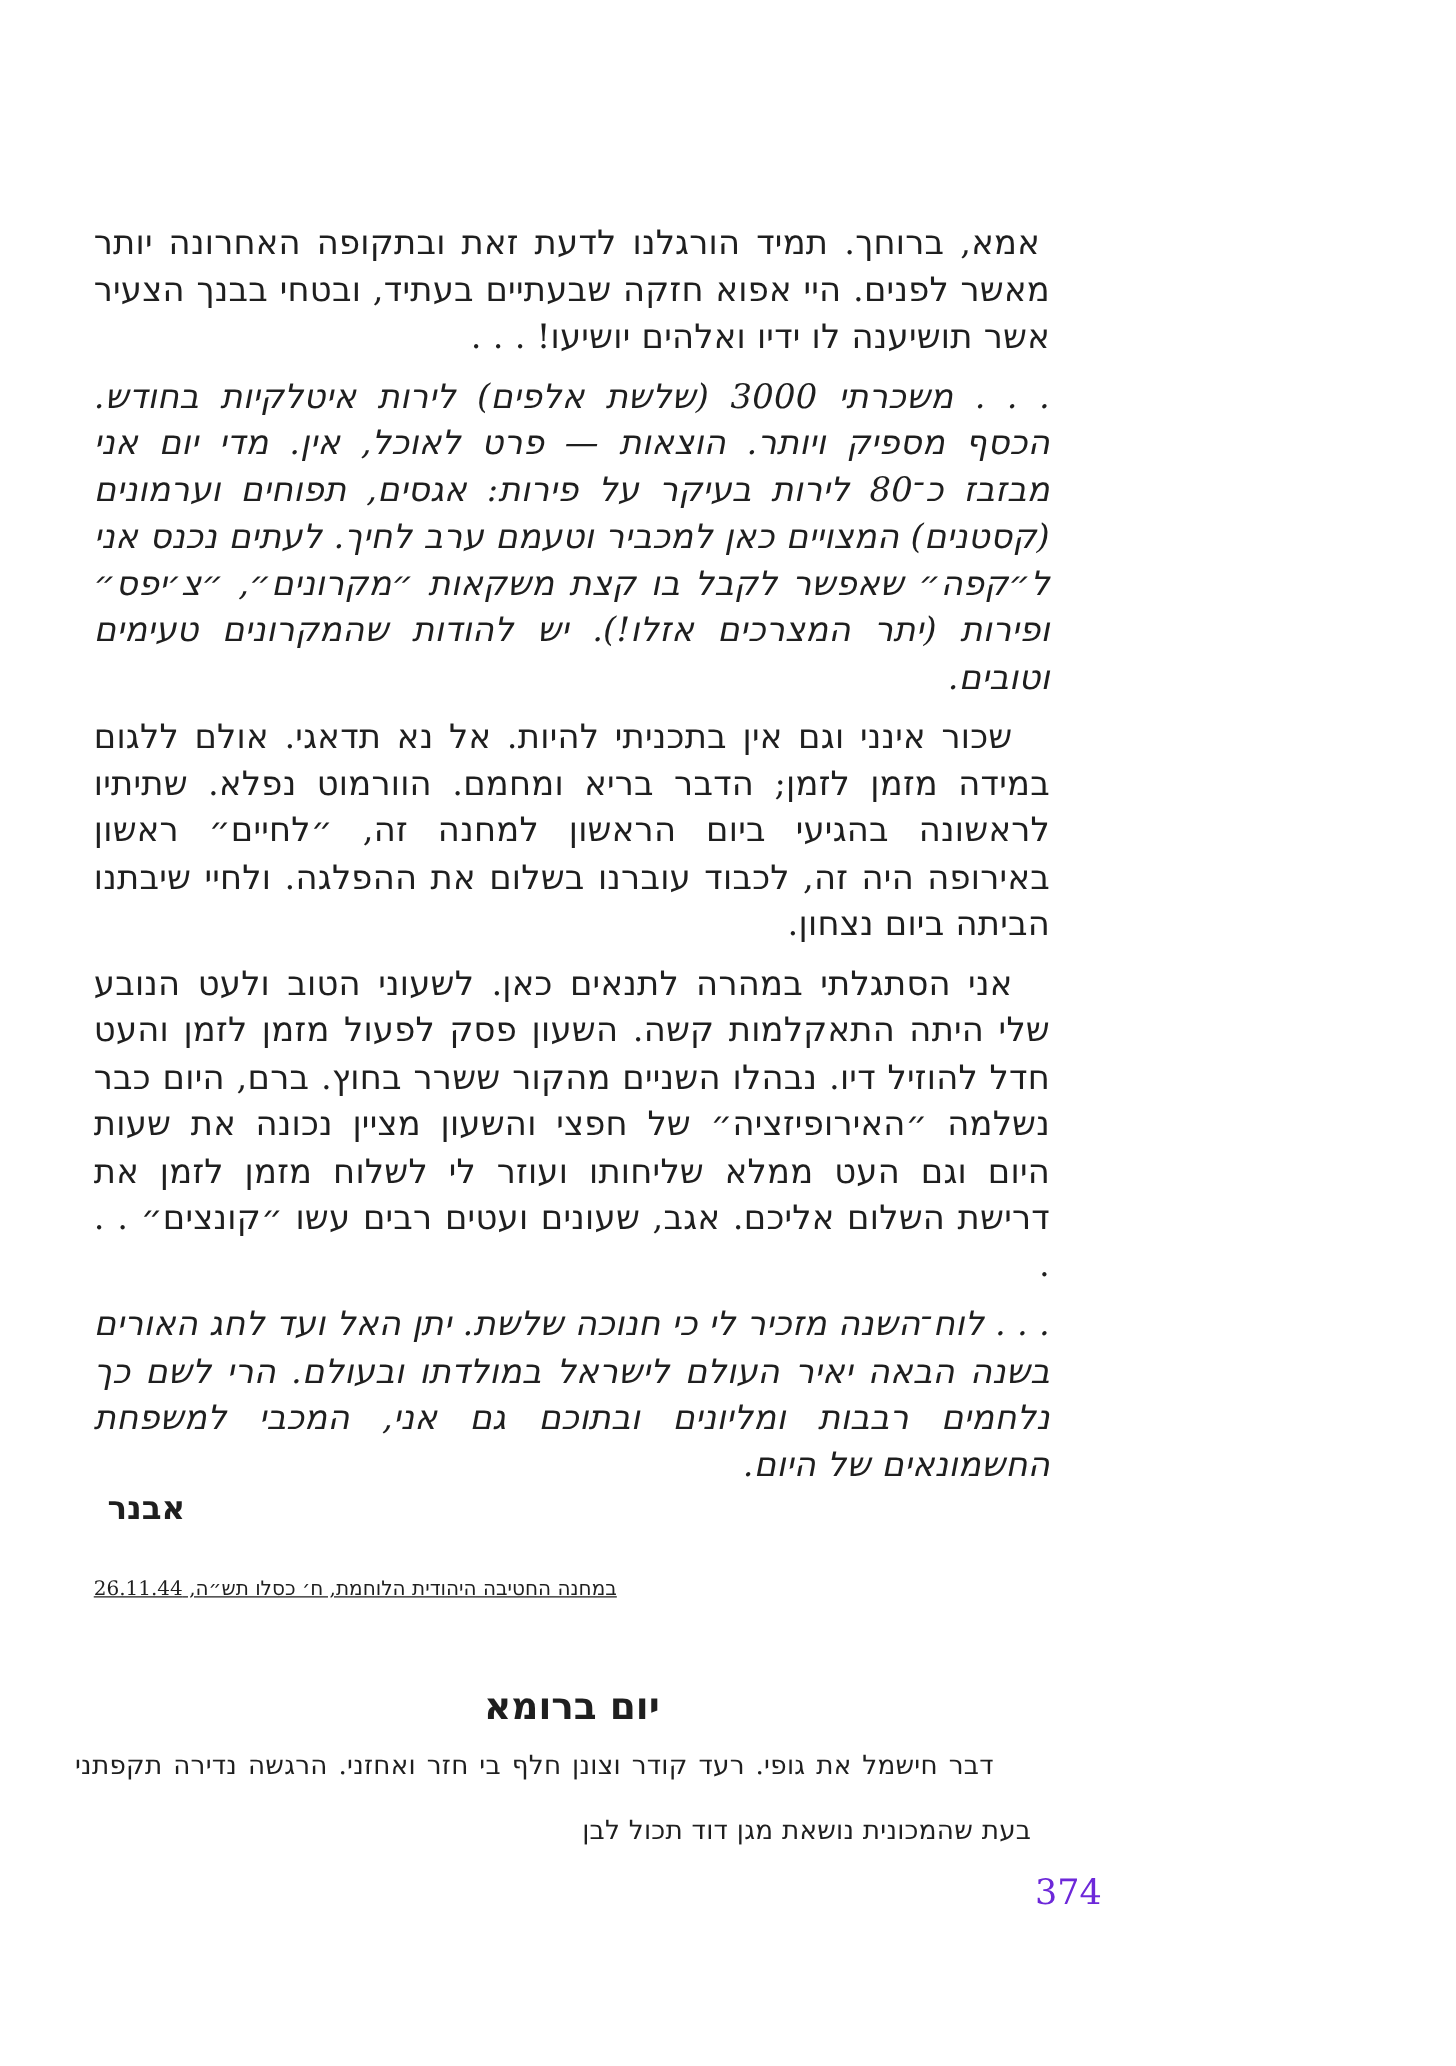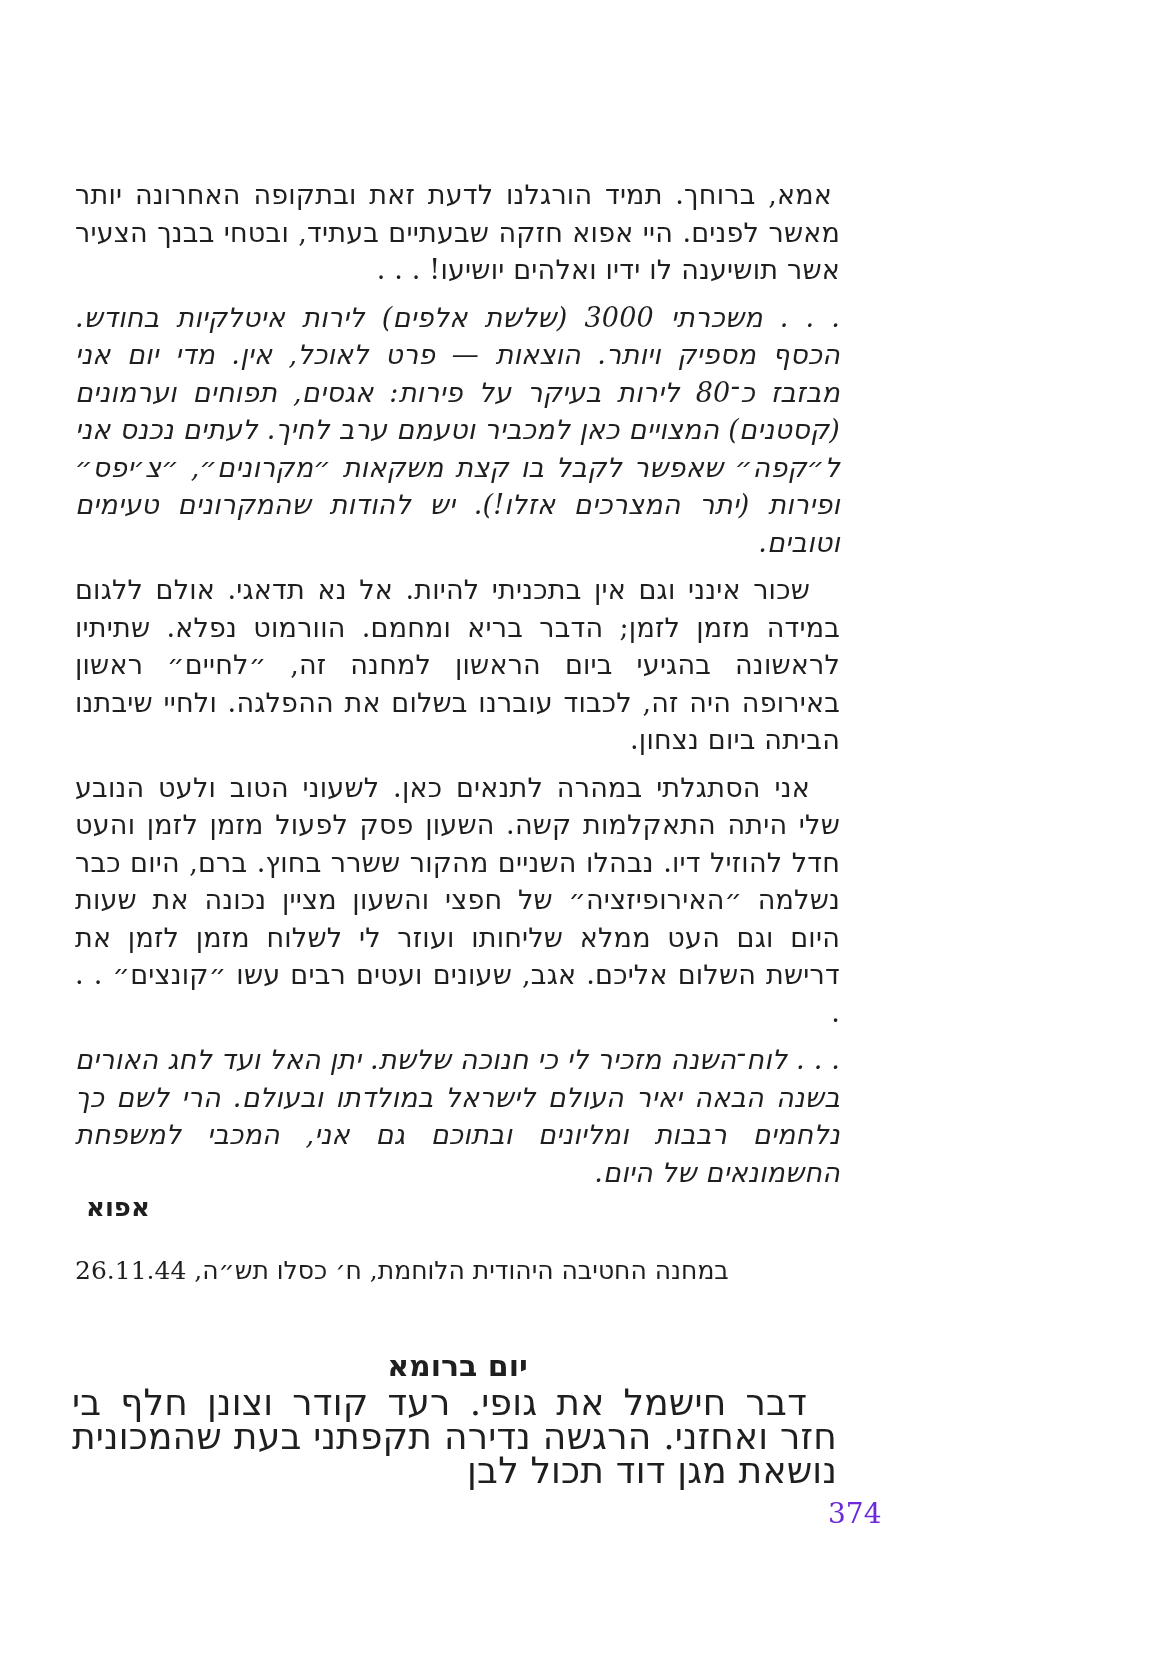--- a/index.html
+++ b/index.html
@@ -36,44 +36,45 @@
     font-weight: bold;
     line-height: 30px;
   }
   .dateline {
     position: absolute;
     left: 75px;
     top: 1256px;
     width: 765px;
     direction: rtl;
     text-align: left;
-    font-size: 25px;
+    font-size: 16px;
     line-height: 30px;
+    text-decoration: underline;
   }
   .section-heading {
     position: absolute;
     left: 75px;
     top: 1320px;
     width: 765px;
     direction: rtl;
     text-align: center;
     font-size: 30px;
     font-weight: bold;
     line-height: 36px;
     margin-top: 28px;
   }
   .section-body {
     position: absolute;
-    left: 72px;
+    left: 60px;
     top: 1386px;
     width: 765px;
     direction: rtl;
     text-align: justify;
-    font-size: 36px;
-    line-height: 34px;
+    font-size: 21px;
+    line-height: 52px;
     letter-spacing: 0.2px;
   }
   .section-body p { margin: 0; }
   .page-number {
     position: absolute;
     left: 828px;
     top: 1498px;
     font-size: 28px;
     line-height: 32px;
     font-family: "DejaVu Serif", "DejaVu Sans", serif;
@@ -135,21 +136,21 @@
 <div class="page">
 
   <div class="text-column">
     <p class="para-indent-small">אמא, ברוחך. תמיד הורגלנו לדעת זאת ובתקופה האחרונה יותר מאשר לפנים. היי אפוא חזקה שבעתיים בעתיד, ובטחי בבנך הצעיר אשר תושיענה לו ידיו ואלהים יושיעו! . . .</p>
     <p class="para-no-indent">. . . משכרתי 3000 (שלשת אלפים) לירות איטלקיות בחודש. הכסף מספיק ויותר. הוצאות — פרט לאוכל, אין. מדי יום אני מבזבז כ־80 לירות בעיקר על פירות: אגסים, תפוחים וערמונים (קסטנים) המצויים כאן למכביר וטעמם ערב לחיך. לעתים נכנס אני ל״קפה״ שאפשר לקבל בו קצת משקאות ״מקרונים״, ״צ׳יפס״ ופירות (יתר המצרכים אזלו!). יש להודות שהמקרונים טעימים וטובים.</p>
     <p class="para-indent">שכור אינני וגם אין בתכניתי להיות. אל נא תדאגי. אולם ללגום במידה מזמן לזמן; הדבר בריא ומחמם. הוורמוט נפלא. שתיתיו לראשונה בהגיעי ביום הראשון למחנה זה, ״לחיים״ ראשון באירופה היה זה, לכבוד עוברנו בשלום את ההפלגה. ולחיי שיבתנו הביתה ביום נצחון.</p>
     <p class="para-indent">אני הסתגלתי במהרה לתנאים כאן. לשעוני הטוב ולעט הנובע שלי היתה התאקלמות קשה. השעון פסק לפעול מזמן לזמן והעט חדל להוזיל דיו. נבהלו השניים מהקור ששרר בחוץ. ברם, היום כבר נשלמה ״האירופיזציה״ של חפצי והשעון מציין נכונה את שעות היום וגם העט ממלא שליחותו ועוזר לי לשלוח מזמן לזמן את דרישת השלום אליכם. אגב, שעונים ועטים רבים עשו ״קונצים״ . . .</p>
     <p class="para-no-indent">. . . לוח־השנה מזכיר לי כי חנוכה שלשת. יתן האל ועד לחג האורים בשנה הבאה יאיר העולם לישראל במולדתו ובעולם. הרי לשם כך נלחמים רבבות ומליונים ובתוכם גם אני, המכבי למשפחת החשמונאים של היום.</p>
   </div>
 
-  <div class="signature">אפוא</div>
+  <div class="signature">אבנר</div>
 
   <div class="dateline">במחנה החטיבה היהודית הלוחמת, ח׳ כסלו תש״ה, 26.11.44</div>
 
   <div class="section-heading">יום ברומא</div>
 
   <div class="section-body">
     <p class="para-indent">דבר חישמל את גופי. רעד קודר וצונן חלף בי חזר ואחזני. הרגשה נדירה תקפתני בעת שהמכונית נושאת מגן דוד תכול לבן</p>
   </div>
 
   <div class="page-number">374</div>

